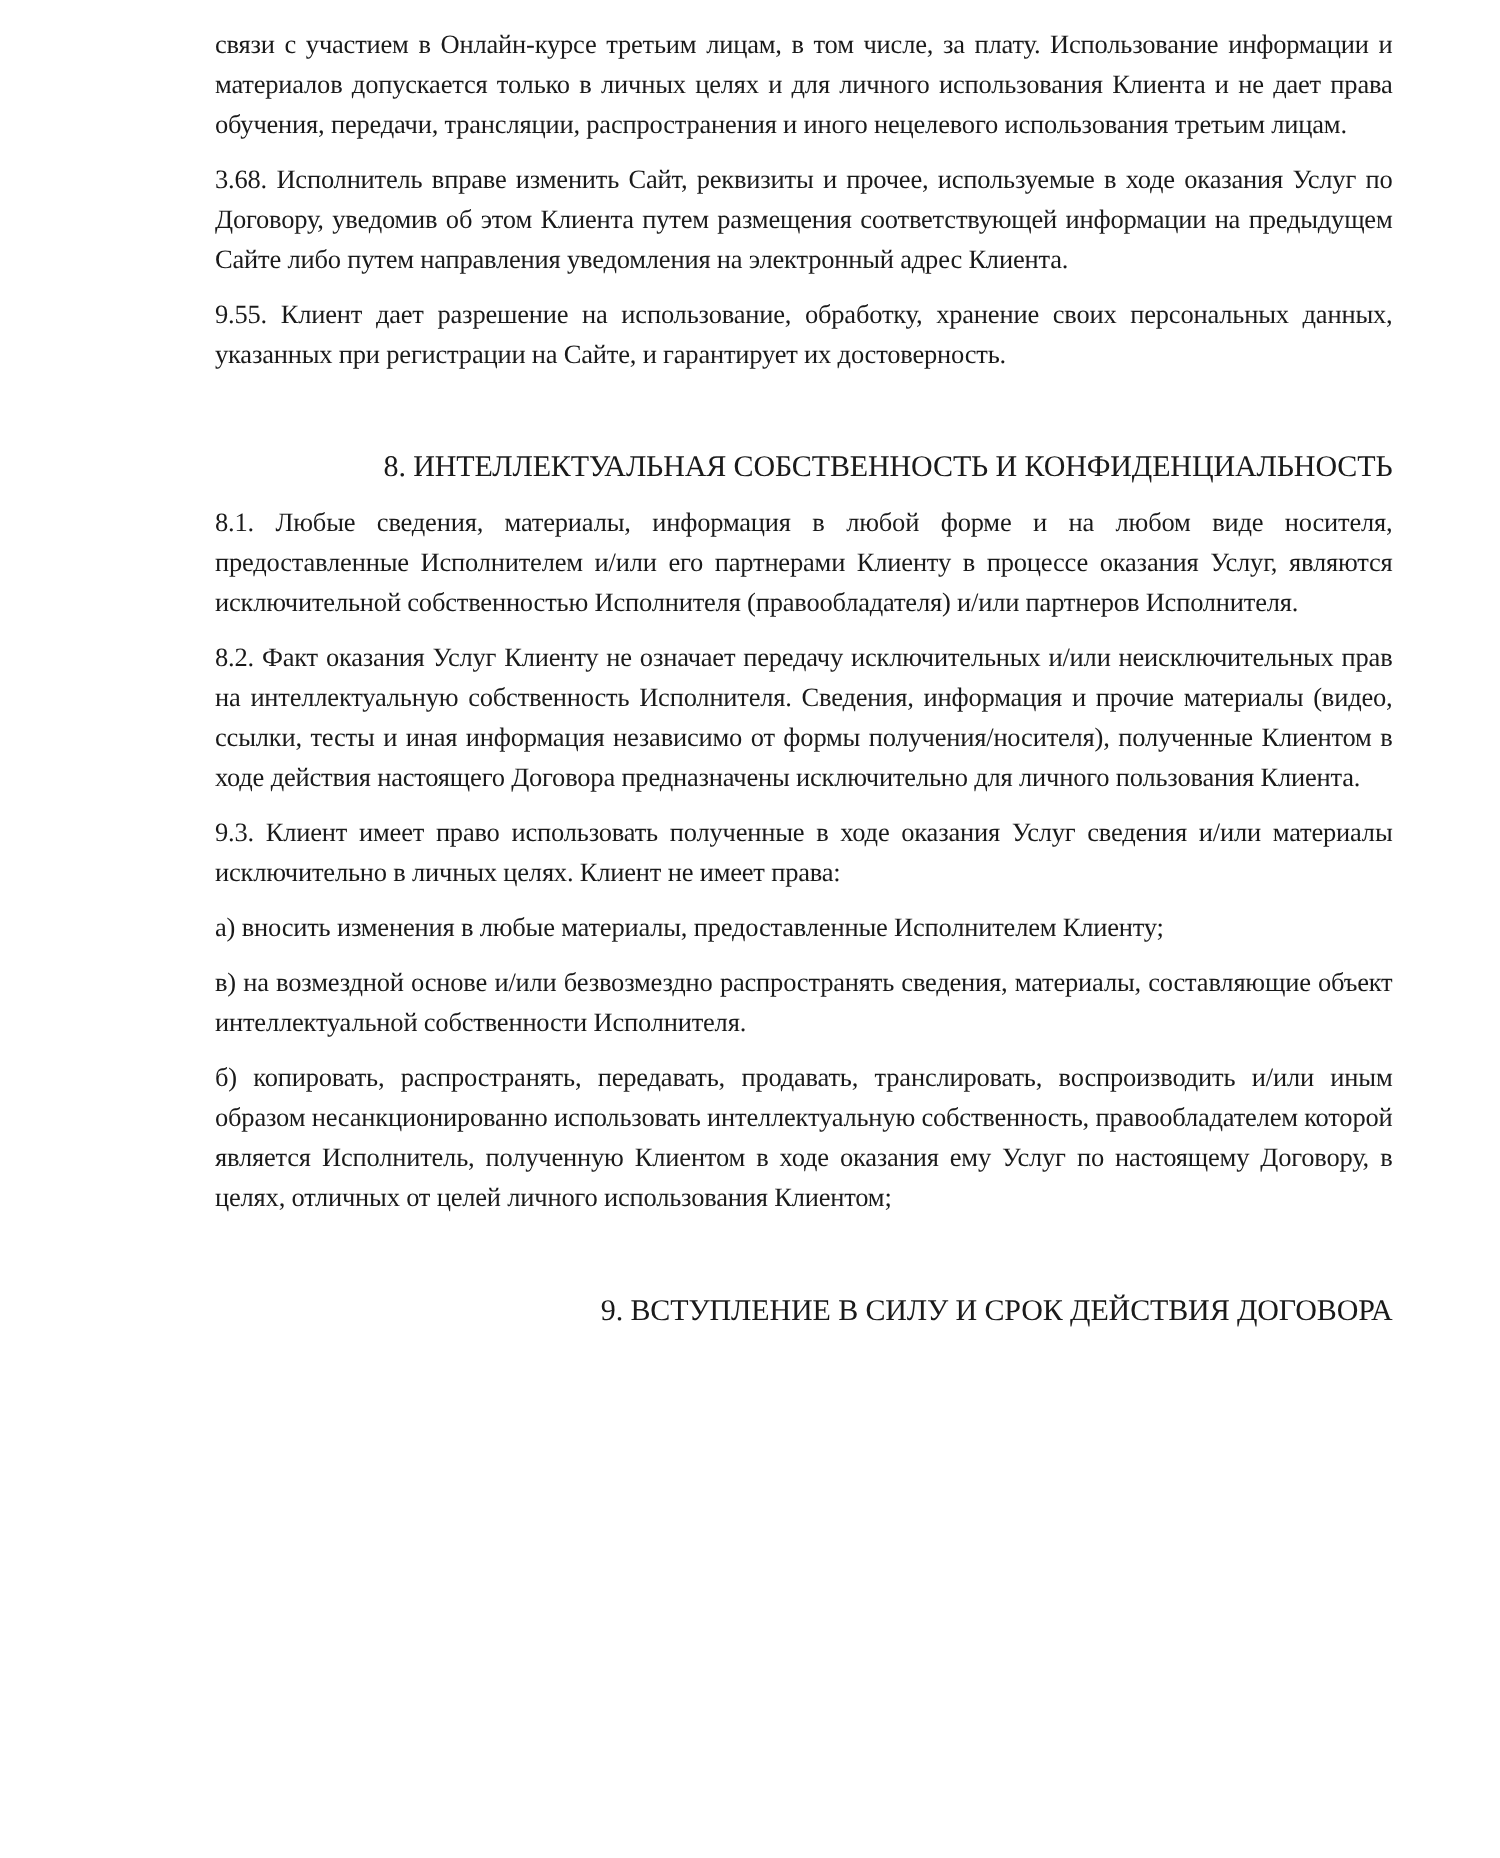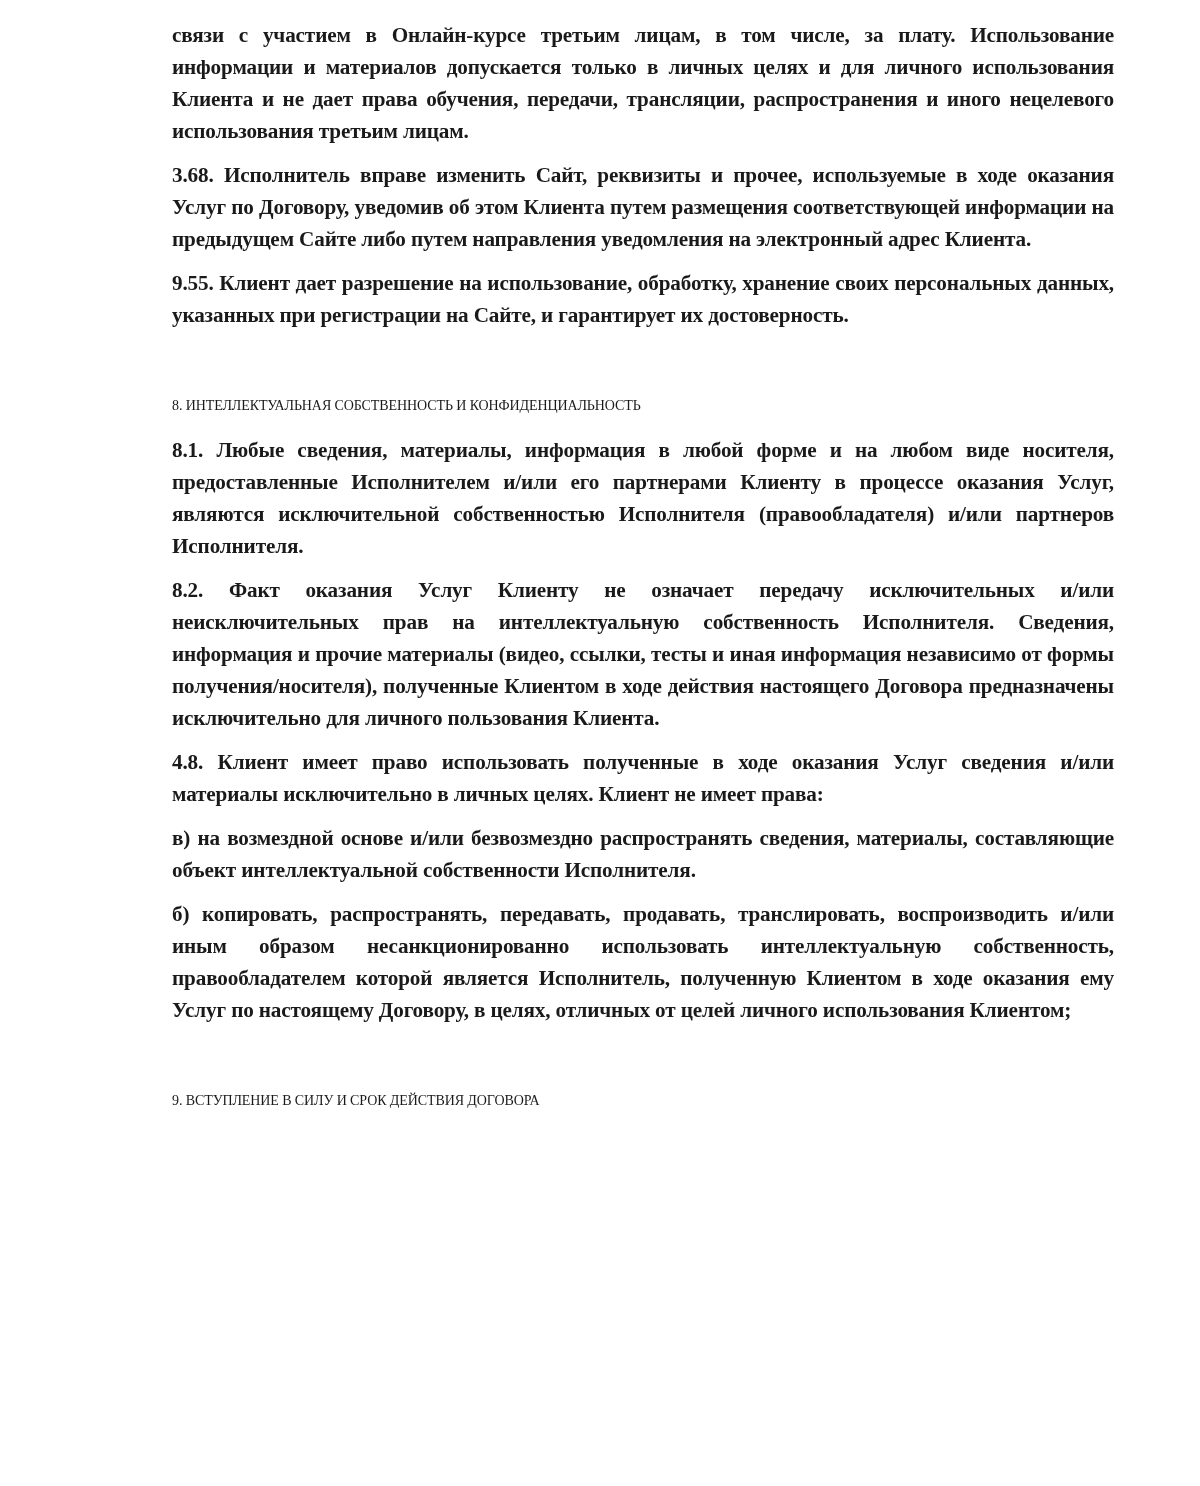--- a/index.html
+++ b/index.html
@@ -20,29 +20,28 @@
       left: 172px;
       top: 19px;
       width: 942px;
     }
     p {
       margin: 0;
       font-size: 21.2px;
       line-height: 32px;
       text-align: justify;
       letter-spacing: -0.15px;
-      font-weight: bold;
     }
     p.gap { margin-top: 12px; }
     h2 {
       margin: 0;
       font-weight: normal;
-      font-size: 14px;
+      font-size: 24px;
       line-height: 32px;
-      text-align: left;
+      text-align: right;
       letter-spacing: -0.1px;
     }
     .section-gap { height: 59px; }
   </style>
 </head>
 <body>
 
 <div class="page">
 
   <div>
@@ -50,21 +49,22 @@
     <p class="gap">3.68. Исполнитель вправе изменить Сайт, реквизиты и прочее, используемые в ходе оказания Услуг по Договору, уведомив об этом Клиента путем размещения соответствующей информации на предыдущем Сайте либо путем направления уведомления на электронный адрес Клиента.</p>
     <p class="gap">9.55. Клиент дает разрешение на использование, обработку, хранение своих персональных данных, указанных при регистрации на Сайте, и гарантирует их достоверность.</p>
   </div>
 
   <div class="section-gap"></div>
 
   <div>
     <h2>8. ИНТЕЛЛЕКТУАЛЬНАЯ СОБСТВЕННОСТЬ И КОНФИДЕНЦИАЛЬНОСТЬ</h2>
     <p class="gap">8.1. Любые сведения, материалы, информация в любой форме и на любом виде носителя, предоставленные Исполнителем и/или его партнерами Клиенту в процессе оказания Услуг, являются исключительной собственностью Исполнителя (правообладателя) и/или партнеров Исполнителя.</p>
     <p class="gap">8.2. Факт оказания Услуг Клиенту не означает передачу исключительных и/или неисключительных прав на интеллектуальную собственность Исполнителя. Сведения, информация и прочие материалы (видео, ссылки, тесты и иная информация независимо от формы получения/носителя), полученные Клиентом в ходе действия настоящего Договора предназначены исключительно для личного пользования Клиента.</p>
-    <p class="gap">4.8. Клиент имеет право использовать полученные в ходе оказания Услуг сведения и/или материалы исключительно в личных целях. Клиент не имеет права:</p>
+    <p class="gap">9.3. Клиент имеет право использовать полученные в ходе оказания Услуг сведения и/или материалы исключительно в личных целях. Клиент не имеет права:</p>
+    <p class="gap">а) вносить изменения в любые материалы, предоставленные Исполнителем Клиенту;</p>
     <p class="gap">в) на возмездной основе и/или безвозмездно распространять сведения, материалы, составляющие объект интеллектуальной собственности Исполнителя.</p>
     <p class="gap">б) копировать, распространять, передавать, продавать, транслировать, воспроизводить и/или иным образом несанкционированно использовать интеллектуальную собственность, правообладателем которой является Исполнитель, полученную Клиентом в ходе оказания ему Услуг по настоящему Договору, в целях, отличных от целей личного использования Клиентом;</p>
   </div>
 
   <div class="section-gap"></div>
 
   <div>
     <h2>9. ВСТУПЛЕНИЕ В СИЛУ И СРОК ДЕЙСТВИЯ ДОГОВОРА</h2>
   </div>
 

